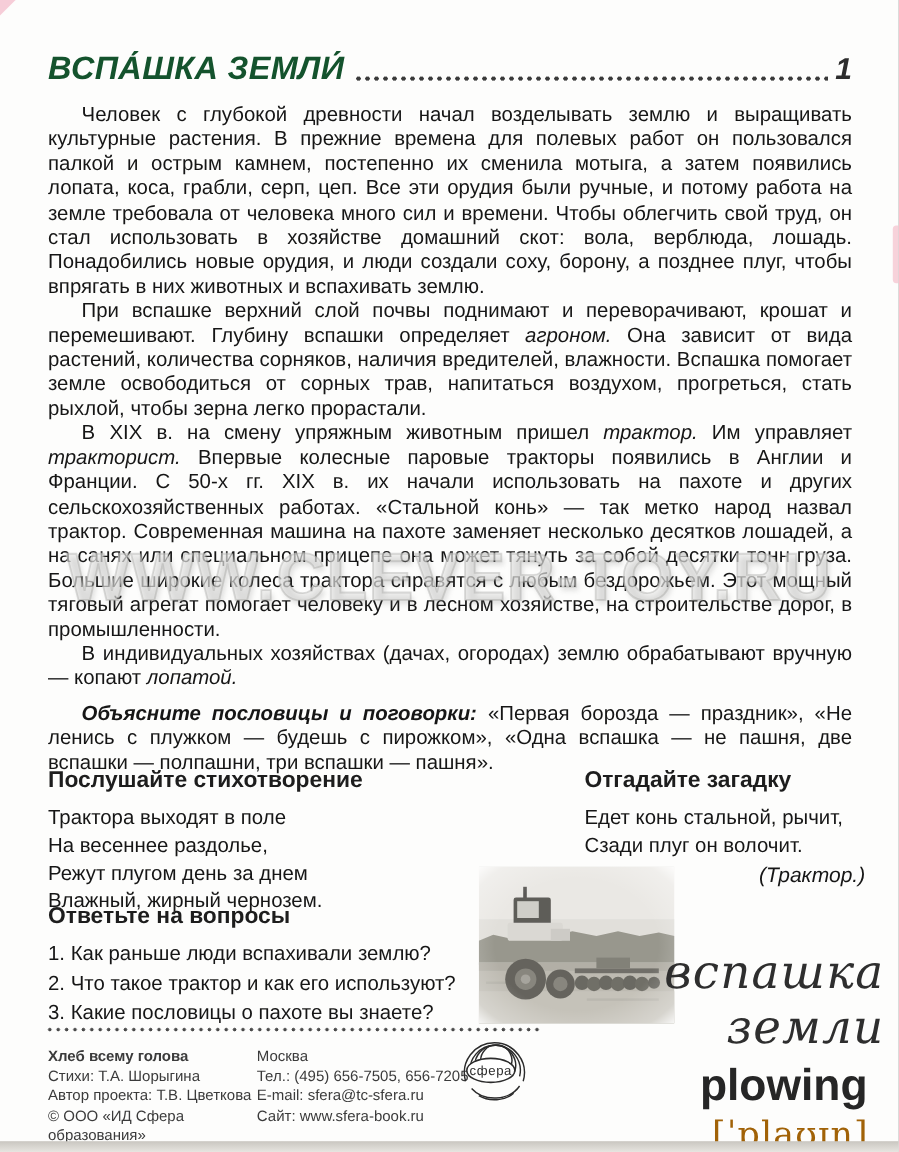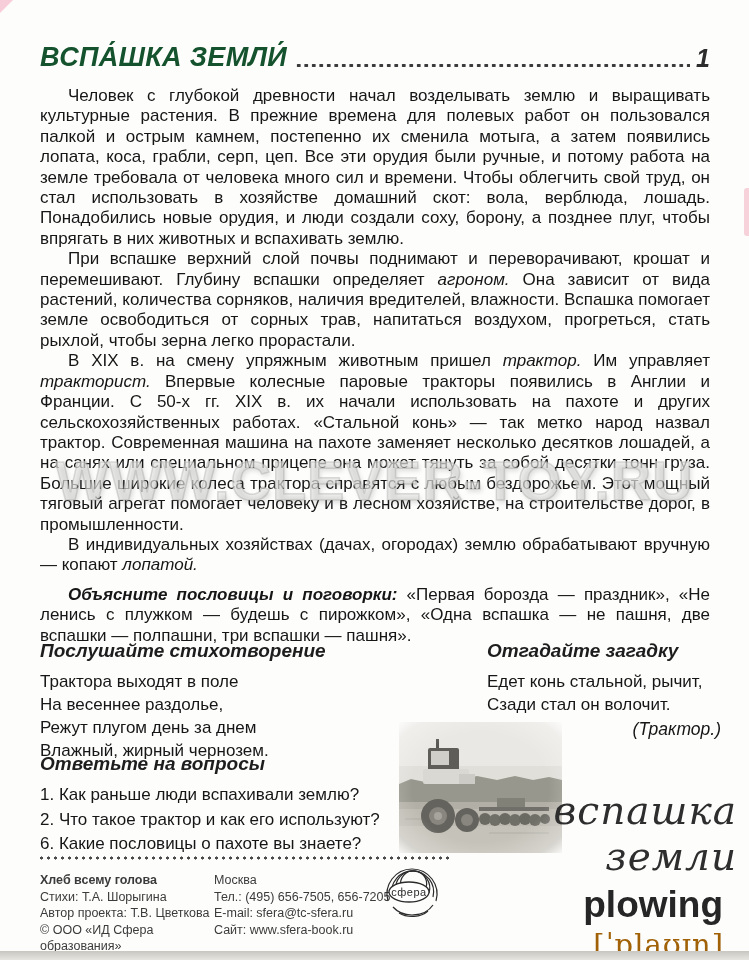--- a/index.html
+++ b/index.html
@@ -16,21 +16,21 @@
   .page-num{font-size:25px;font-weight:bold;font-style:italic;color:#2d2d2d;}
 
   
   .body-text{position:absolute;left:40px;top:86px;width:670px;}
   .body-text p{margin:0;text-indent:28px;text-align:justify;font-size:17px;line-height:20.4px;}
   .body-text p.gap-top{margin-top:9px;}
   .seg-i{font-style:italic;}
   .seg-bi{font-style:italic;font-weight:bold;}
 
   
-  .col-heading{font-size:19px;font-weight:bold;font-style:italic;margin:0 0 8px 0;color:#1d1d1d;}
+  .col-heading{font-size:19px;font-weight:bold;margin:0 0 8px 0;color:#1d1d1d;}
   .poem-col{position:absolute;left:40px;top:640px;width:390px;}
   .riddle-col{position:absolute;left:487px;top:640px;width:240px;}
   .verse-line{font-size:17px;line-height:23px;white-space:nowrap;}
   .riddle-answer{font-size:17.5px;font-style:italic;text-align:right;padding-right:6px;margin-top:3px;}
 
   
   .questions{position:absolute;left:40px;top:753px;width:380px;}
   .question-line{font-size:17px;line-height:24.5px;white-space:nowrap;}
 
   
@@ -97,29 +97,29 @@
     <div class="col-heading">Послушайте стихотворение</div>
     <div class="verse-line">Трактора выходят в поле</div>
     <div class="verse-line">На весеннее раздолье,</div>
     <div class="verse-line">Режут плугом день за днем</div>
     <div class="verse-line">Влажный, жирный чернозем.</div>
   </div>
 
   <div class="riddle-col">
     <div class="col-heading">Отгадайте загадку</div>
     <div class="verse-line">Едет конь стальной, рычит,</div>
-    <div class="verse-line">Сзади стал он волочит.</div>
+    <div class="verse-line">Сзади плуг он волочит.</div>
     <div class="riddle-answer">(Трактор.)</div>
   </div>
 
   <div class="questions">
     <div class="col-heading">Ответьте на вопросы</div>
     <div class="question-line">1. Как раньше люди вспахивали землю?</div>
     <div class="question-line">2. Что такое трактор и как его используют?</div>
-    <div class="question-line">6. Какие пословицы о пахоте вы знаете?</div>
+    <div class="question-line">3. Какие пословицы о пахоте вы знаете?</div>
   </div>
 
   <div class="photo">
     <svg width="163" height="131" viewBox="0 0 163 131" xmlns="http://www.w3.org/2000/svg">
       <defs>
         <radialGradient id="vig" cx="50%" cy="50%" r="72%">
           <stop offset="58%" stop-color="#ffffff" stop-opacity="0"></stop>
           <stop offset="86%" stop-color="#ffffff" stop-opacity="0.3"></stop>
           <stop offset="100%" stop-color="#ffffff" stop-opacity="0.97"></stop>
         </radialGradient>

